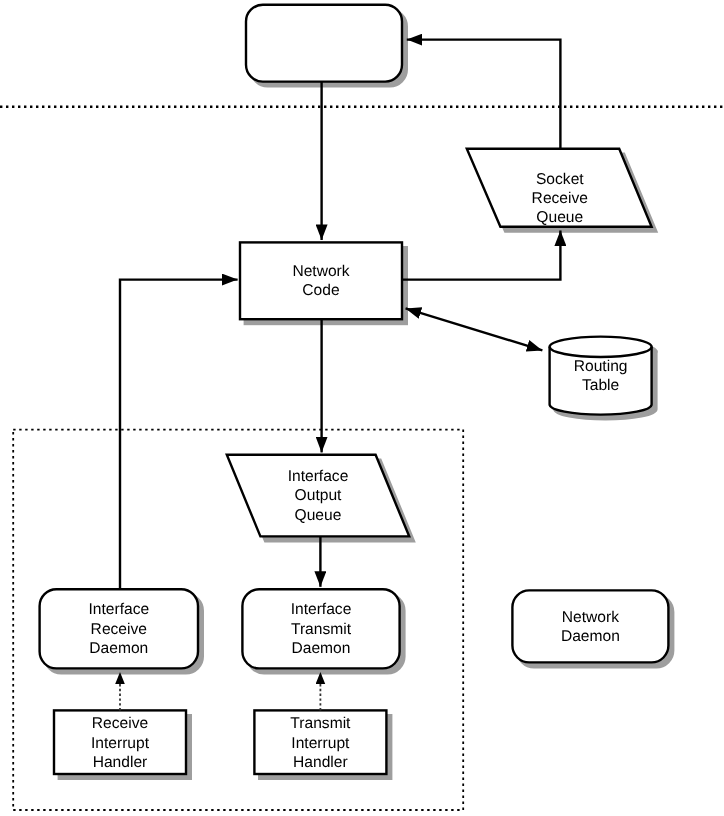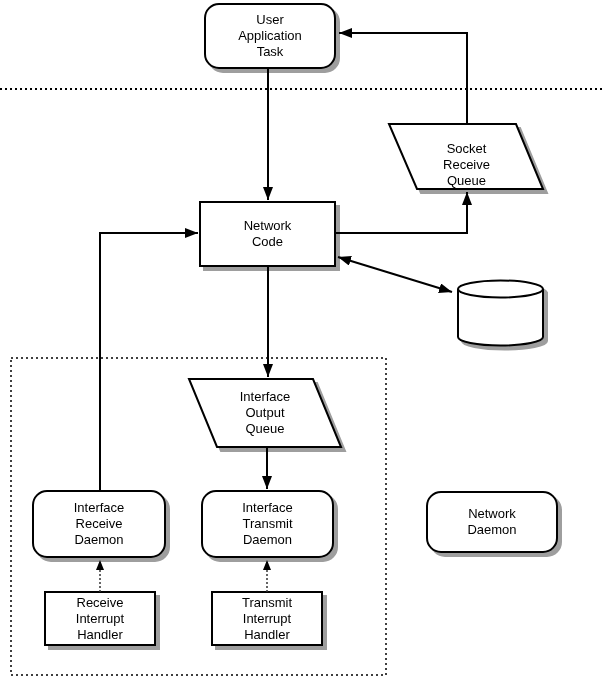--- a/index.html
+++ b/index.html
@@ -83,31 +83,30 @@
       <path d="M268,266 L268,377" marker-end="url(#ah)"></path>
       <path d="M267,447 L267,489" marker-end="url(#ah)"></path>
       <path d="M100,491 L100,233 L198,233" marker-end="url(#ah)"></path>
     </g>
     <g fill="none" stroke="#333333" stroke-width="1.5" stroke-dasharray="2 2">
       <path d="M100,592 L100,560" marker-end="url(#ah-s)"></path>
       <path d="M267,592 L267,560" marker-end="url(#ah-s)"></path>
     </g>
   </svg>
 
-  <div class="label" style="left:205px; top:4px;   width:130px; height:64px;">User
-Application
-Task</div>
 
   <div class="label" style="left:403px; top:124px; width:127px; height:82px;">Socket
 Receive
 Queue</div>
 
   <div class="label" style="left:200px; top:202px; width:135px; height:64px;">Network
 Code</div>
 
+  <div class="label" style="left:458px; top:287px; width:85px; height:52px;">Routing
+Table</div>
 
   <div class="label" style="left:203px; top:379px; width:124px; height:68px;">Interface
 Output
 Queue</div>
 
   <div class="label" style="left:33px;  top:491px; width:132px; height:66px;">Interface
 Receive
 Daemon</div>
 
   <div class="label" style="left:202px; top:491px; width:131px; height:66px;">Interface

